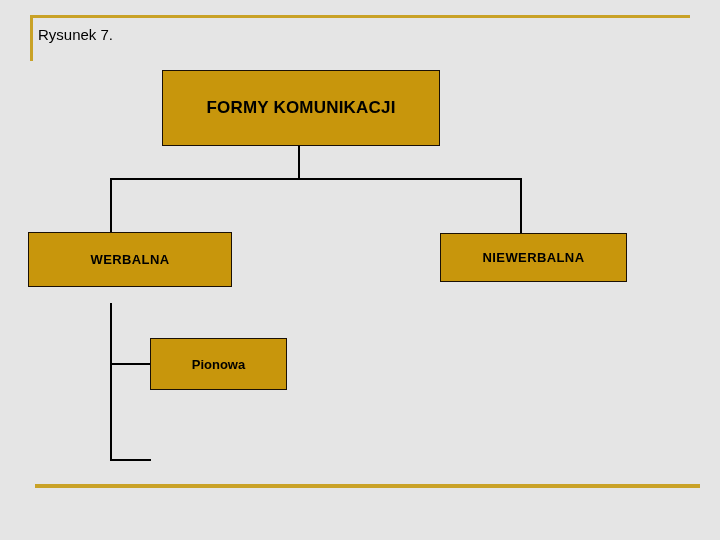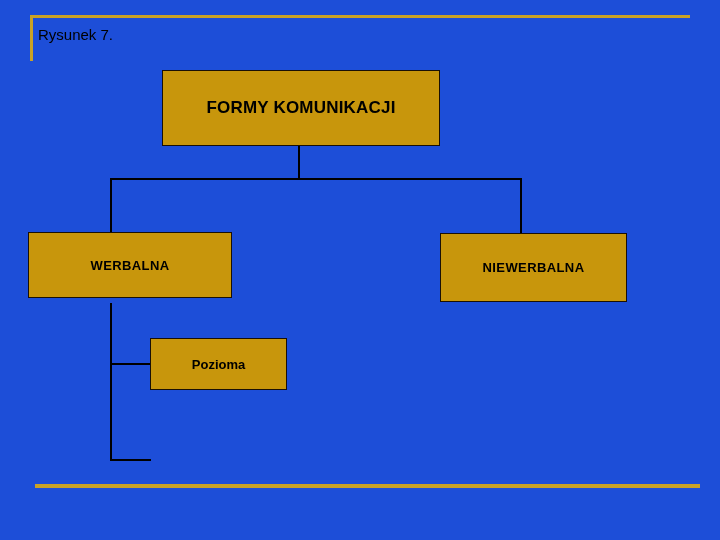--- a/index.html
+++ b/index.html
@@ -8,21 +8,21 @@
     padding: 0;
     background: #ffffff;
   }
   body {
     font-family: "Liberation Sans", sans-serif;
   }
   #slide {
     position: relative;
     width: 720px;
     height: 540px;
-    background: #1d4ed8;
+    background: #e5e5e5;
     overflow: hidden;
   }
 
   
   .rule-top {
     position: absolute;
     left: 30px;
     top: 15px;
     width: 660px;
     height: 3px;
@@ -74,29 +74,29 @@
     top: 70px;
     width: 278px;
     height: 76px;
     font-size: 17px;
     letter-spacing: 0.2px;
   }
   .node-werbalna {
     left: 28px;
     top: 232px;
     width: 204px;
-    height: 66px;
+    height: 55px;
     font-size: 13px;
     letter-spacing: 0.4px;
   }
   .node-niewerbalna {
     left: 440px;
     top: 233px;
     width: 187px;
-    height: 69px;
+    height: 49px;
     font-size: 13px;
     letter-spacing: 0.4px;
   }
   .node-pionowa {
     left: 150px;
     top: 338px;
     width: 137px;
     height: 52px;
     font-size: 13px;
   }
@@ -154,17 +154,17 @@
 
   <div class="node node-werbalna">
     <span>WERBALNA</span>
   </div>
 
   <div class="node node-niewerbalna">
     <span>NIEWERBALNA</span>
   </div>
 
   <div class="node node-pionowa">
-    <span>Pozioma</span>
+    <span>Pionowa</span>
   </div>
 
 
 </div>
 
 </body></html>

